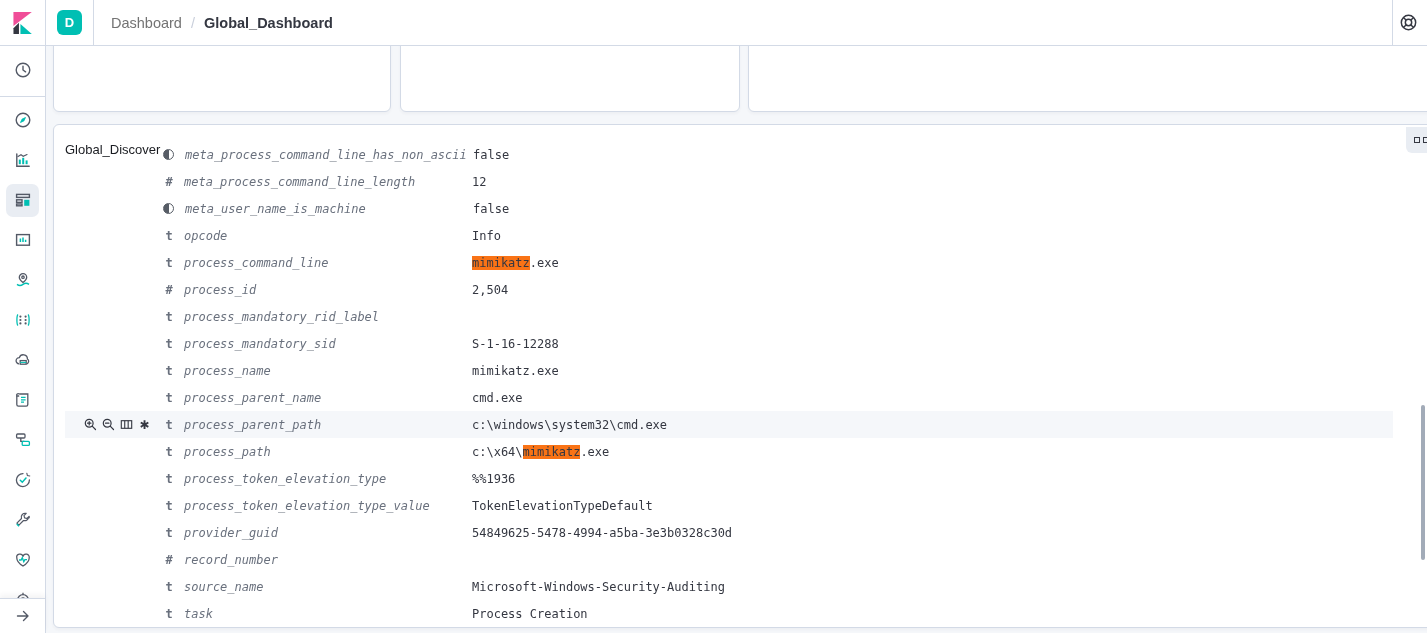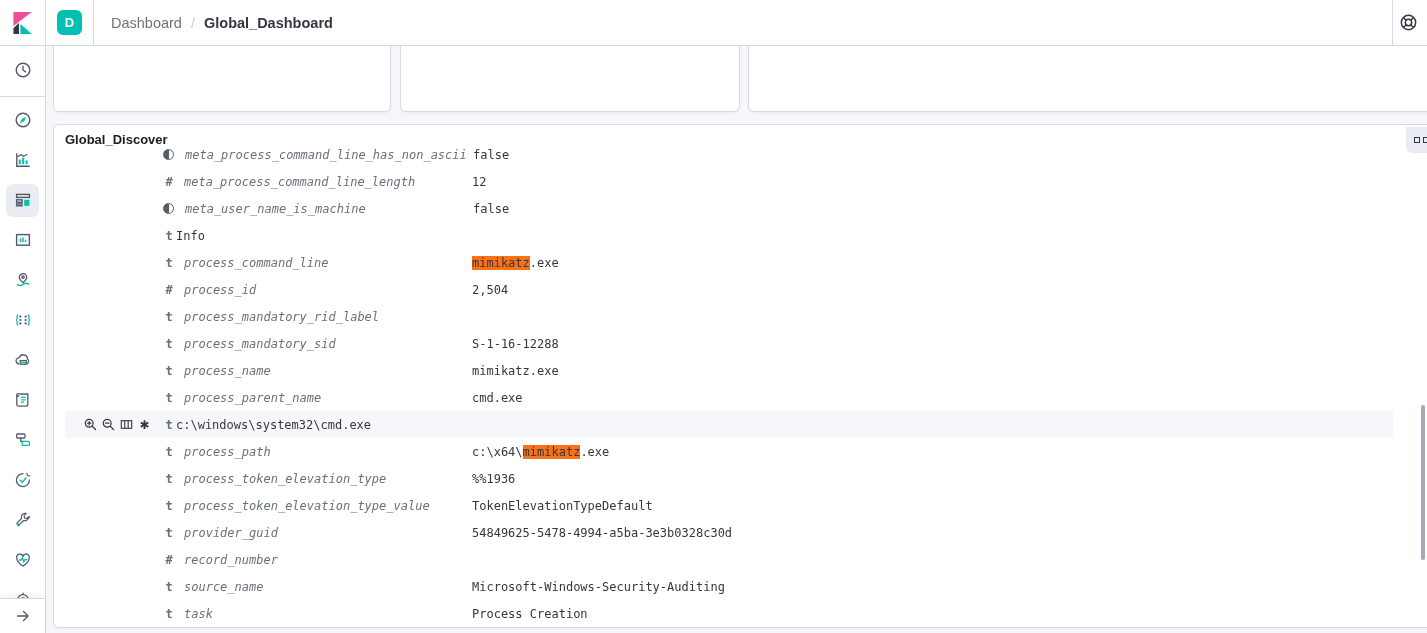--- a/index.html
+++ b/index.html
@@ -32,21 +32,21 @@
                  border-top:1px solid #D3DAE6; box-shadow:0 -3px 5px rgba(52,55,65,.06); display:flex; align-items:center; justify-content:center; }
 
   
   .panel { position:absolute; background:#fff; border:1px solid #D3DAE6; border-radius:6px;
            box-shadow:0 2px 3px rgba(52,55,65,.04); }
   .p1 { left:53px; top:34px; width:338px; height:78px; }
   .p2 { left:400px; top:34px; width:340px; height:78px; }
   .p3 { left:748px; top:34px; width:700px; height:78px; }
 
   .discover-panel { left:53px; top:124px; width:1384px; height:504px; }
-  .panel-title { position:absolute; left:11px; top:7px; font-size:13px; font-weight:700; color:#1A1C21; }
+  .panel-title { position:absolute; left:11px; top:17px; font-size:13px; font-weight:400; color:#1A1C21; }
   .panel-options { position:absolute; left:1352px; top:2px; width:58px; height:26px; background:#E9EDF3;
                    border:none; border-radius:0 0 0 6px; cursor:pointer; display:flex; align-items:center; gap:3px; padding-left:8px; }
   .panel-options .sq { width:6px; height:6px; border:1.6px solid #343741; display:inline-block; background:#E9EDF3; }
 
   
   .doc-table { position:absolute; left:11px; top:22px; width:1328px; bottom:2px; overflow:hidden; }
   .doc-list { margin-top:-6px; }
   .doc-row { height:27px; display:flex; align-items:center;
              font-family:"DejaVu Sans Mono","Liberation Mono",monospace; font-size:12px; }
   .doc-row.hovered { background:#F5F7FA; }
@@ -185,20 +185,21 @@
         <svg width="14" height="13" viewBox="0 0 14 13" fill="none" stroke="#343741" stroke-width="1.2">
           <rect x="1.4" y="2.4" width="11.2" height="8.2"></rect>
                   <path d="M5.1 2.4v8.2M8.8 2.4v8.2"></path>
         </svg>
       </button>
       <button class="icon-btn">
         <span class="ast">✱</span>
       </button>
     </div>
     <span class="type">t</span>
+    <span class="fname">opcode</span>
     <span class="fvalue">Info</span>
   </div>
           <div class="doc-row">
     <div class="actions">
       <button class="icon-btn">
         <svg width="13" height="13" viewBox="0 0 13 13" fill="none" stroke="#343741" stroke-width="1.2" stroke-linecap="round">
           <circle cx="5.2" cy="5.2" r="3.9"></circle>
                   <path d="M8.2 8.2l3.3 3.3M5.2 3.5v3.4M3.5 5.2h3.4"></path>
         </svg>
       </button>
@@ -379,20 +380,21 @@
         <svg width="14" height="13" viewBox="0 0 14 13" fill="none" stroke="#343741" stroke-width="1.2">
           <rect x="1.4" y="2.4" width="11.2" height="8.2"></rect>
                   <path d="M5.1 2.4v8.2M8.8 2.4v8.2"></path>
         </svg>
       </button>
       <button class="icon-btn">
         <span class="ast">✱</span>
       </button>
     </div>
     <span class="type">t</span>
+    <span class="fname">process_parent_path</span>
     <span class="fvalue">c:\windows\system32\cmd.exe</span>
   </div>
           <div class="doc-row">
     <div class="actions">
       <button class="icon-btn">
         <svg width="13" height="13" viewBox="0 0 13 13" fill="none" stroke="#343741" stroke-width="1.2" stroke-linecap="round">
           <circle cx="5.2" cy="5.2" r="3.9"></circle>
                   <path d="M8.2 8.2l3.3 3.3M5.2 3.5v3.4M3.5 5.2h3.4"></path>
         </svg>
       </button>

